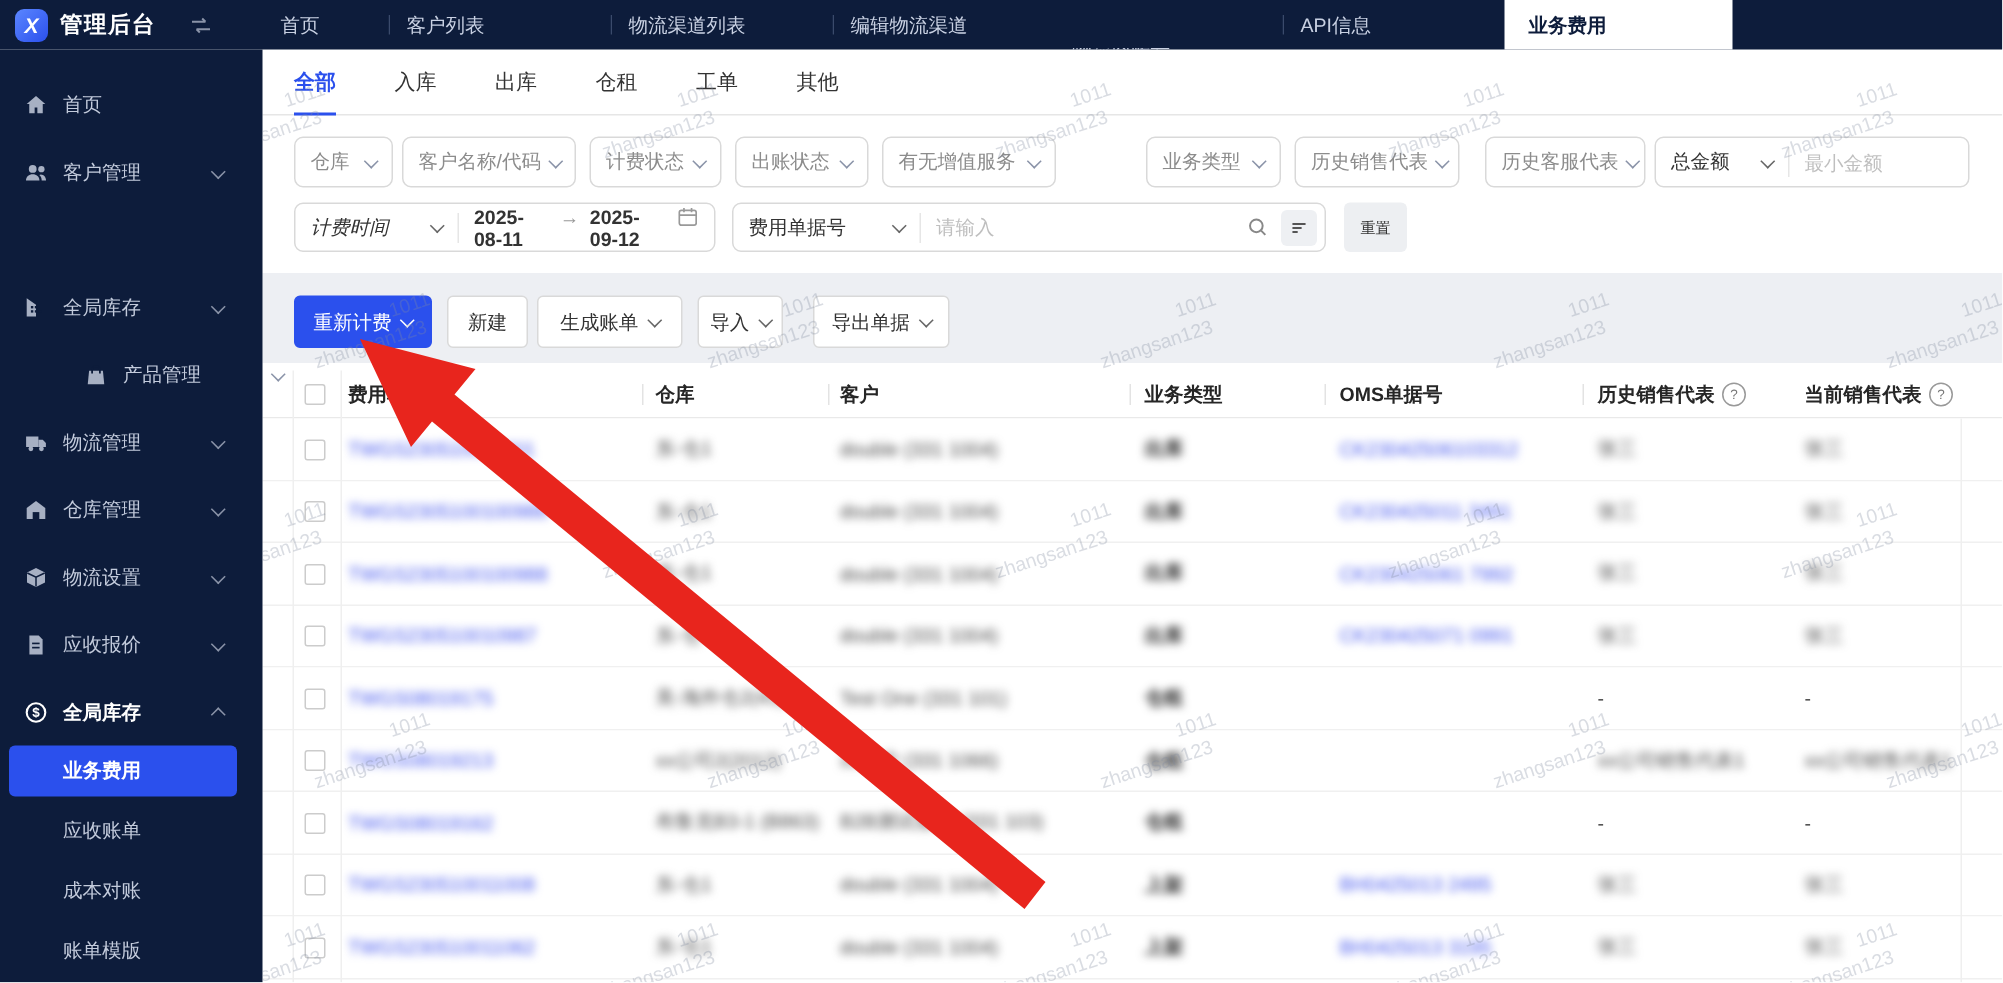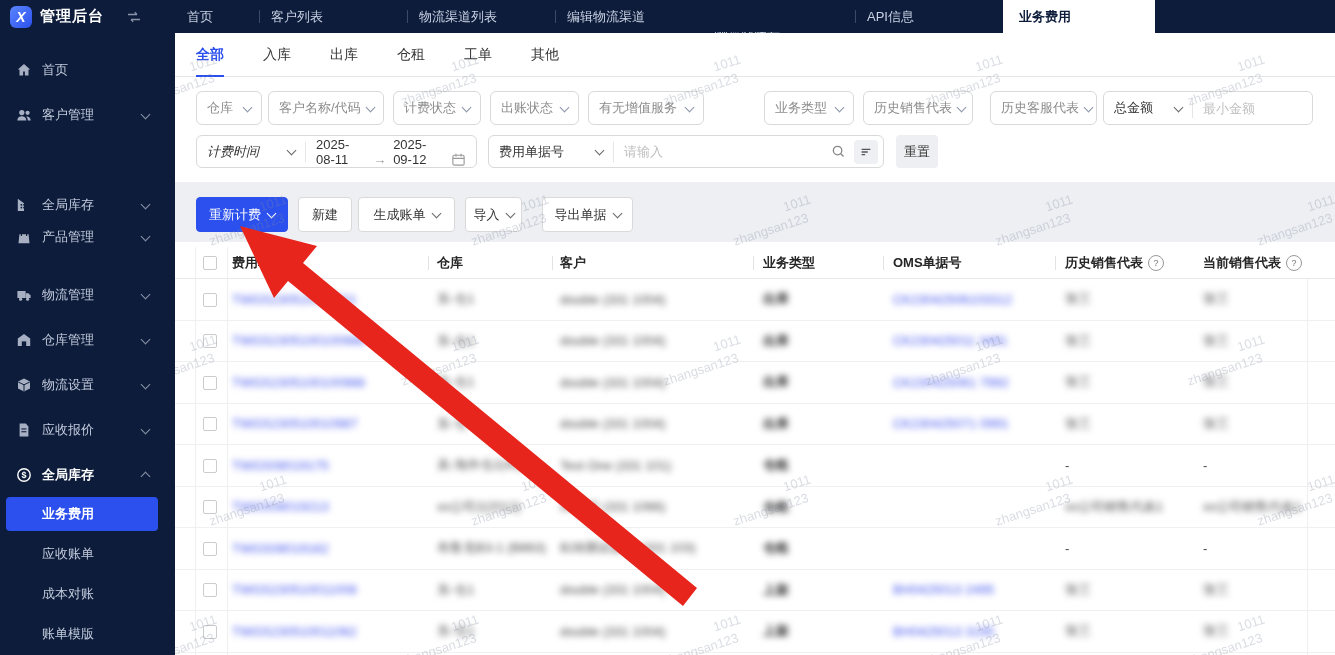--- a/index.html
+++ b/index.html
@@ -40,24 +40,24 @@
   .tab.active{color:#2b50ed;font-weight:bold;}
   .tab.active::after{content:"";position:absolute;left:0;right:0;bottom:0;height:2px;background:#2b50ed;}
 
   .sel{position:absolute;height:34px;border:1px solid #d9d9d9;border-radius:6px;background:#fff;display:flex;align-items:center;justify-content:space-between;padding:0 10px;font-size:13px;color:#8c8c8c;box-sizing:border-box;cursor:pointer;white-space:nowrap;}
   .sel .chev{flex:none;margin-left:6px;}
   .group{position:absolute;height:34px;border:1px solid #d9d9d9;border-radius:6px;background:#fff;display:flex;align-items:center;font-size:13px;box-sizing:border-box;}
   .group .gsel{display:flex;align-items:center;justify-content:space-between;padding:0 10px;color:#333;height:100%;box-sizing:border-box;cursor:pointer;flex:none;}
   .group .gdiv{width:1px;height:20px;background:#e6e6e6;flex:none;}
   .group input{border:none;outline:none;font-size:13px;color:#333;padding:0 10px;flex:1;min-width:0;background:transparent;font-family:inherit;}
   .group input::placeholder{color:#bfbfbf;}
-  .dates{display:flex;align-items:flex-end;gap:7px;padding:0 10px;color:#333;flex:1;}
+  .dates{display:flex;align-items:flex-start;gap:7px;padding:0 10px;color:#333;flex:1;font-weight:bold;}
   .mini-btn{width:24px;height:24px;border-radius:4px;background:#eef0f3;display:flex;align-items:center;justify-content:center;margin-right:5px;flex:none;cursor:pointer;}
 
-  #reset-btn{position:absolute;height:33px;border:none;border-radius:4px;background:#edeff2;color:#333;font-size:13px;display:flex;align-items:center;justify-content:center;cursor:pointer;font-family:inherit;}
+  #reset-btn{position:absolute;height:33px;border:none;border-radius:4px;background:#edeff2;color:#333;font-size:10px;display:flex;align-items:center;justify-content:center;cursor:pointer;font-family:inherit;}
 
   #grayband{position:absolute;left:0;top:149px;width:1160px;height:60px;background:#edeff3;}
   .btn{position:absolute;top:164px;height:35px;border-radius:4px;background:#fff;border:1px solid #d9d9d9;font-size:13px;color:#333;display:flex;align-items:center;justify-content:center;gap:7px;box-sizing:border-box;cursor:pointer;font-family:inherit;}
   .btn.primary{background:#2b50ed;border-color:#2b50ed;color:#fff;}
 
   
   #thead{position:absolute;left:0;top:214px;width:1160px;height:32px;border-bottom:1px solid #e9e9e9;box-sizing:border-box;background:#fff;}
   .th{position:absolute;top:0;height:32px;display:flex;align-items:center;font-size:13px;font-weight:bold;color:#262626;white-space:nowrap;gap:5px;}
   .th-sep{position:absolute;top:9px;width:1px;height:14px;background:#e3e3e3;}
   .help{width:14px;height:14px;border:1px solid #999;border-radius:50%;color:#777;font-size:9px;display:flex;align-items:center;justify-content:center;font-weight:normal;cursor:pointer;}
@@ -137,21 +137,21 @@
             <path d="M1.8 14V6.2 8 1.8l6.2 4.4V14z"></path>
             <rect x="4.6" y="7" width="1.6" height="1.6" fill="#0d1c3b"></rect>
             <rect x="7.2" y="7" width="1.6" height="1.6" fill="#0d1c3b"></rect>
             <rect x="4.6" y="9.8" width="1.6" height="1.6" fill="#0d1c3b"></rect>
             <rect x="7.2" y="9.8" width="1.6" height="1.6" fill="#0d1c3b"></rect>
             <rect x="9.8" y="9.8" width="1.6" height="1.6" fill="#0d1c3b"></rect>
           </svg></span>
         <span class="s-label">全局库存</span>
         <span class="chev"></span>
       </div>
-      <div class="side-item" style="top: 187px;">
+      <div class="side-item" style="top: 200px; margin-left: 40px;">
         <span class="s-icon"><svg width="16" height="16" viewBox="0 0 16 16" fill="#a7b0c3">
             <path d="M3.4 5.2h9.2l.9 9H2.5z"></path>
             <path d="M5.4 7V4.6a2.6 2.6 0 0 1 5.2 0V7" fill="none" stroke="#0d1c3b" stroke-width="1.2"></path>
           </svg></span>
         <span class="s-label">产品管理</span>
         <span class="chev"></span>
       </div>
       <div class="side-item" style="top: 245px;">
         <span class="s-icon"><svg width="16" height="16" viewBox="0 0 16 16" fill="#a7b0c3">
             <path d="M1.4 4h8.2v7H1.4z"></path>

